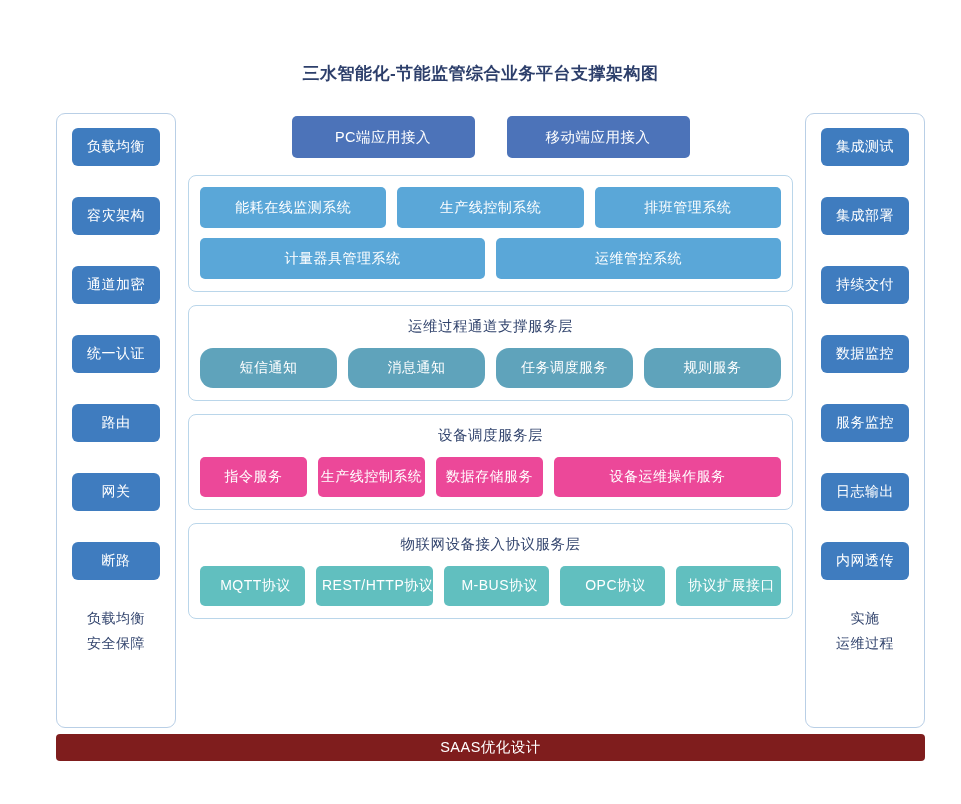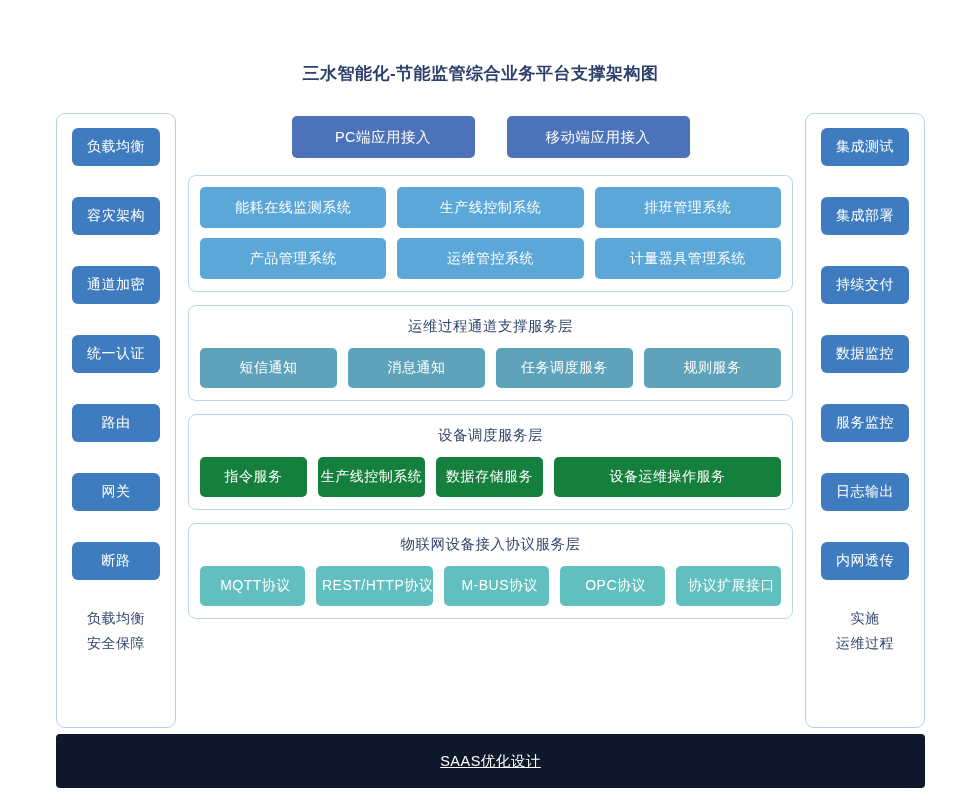--- a/index.html
+++ b/index.html
@@ -127,38 +127,37 @@
     align-items: center;
     justify-content: center;
     color: #ffffff;
     font-size: 14px;
     letter-spacing: 0.5px;
     white-space: nowrap;
   }
   .card.wide2 { flex: 2.12 1 0; }
 
   .layer-business .card { background: #5aa7d8; height: 41px; }
-  .layer-ops      .card { background: #5fa3bb; }
-  .layer-device   .card { background: #15803d; }
+  .layer-ops      .card { background: #5fa3bb; border-radius: 13px; }
+  .layer-device   .card { background: #ec4899; }
   .layer-iot      .card { background: #61bfbf; padding-left: 6px; }
 
   
   .saas-bar {
     position: absolute;
     left: 56px; top: 734px;
-    width: 869px; height: 54px;
-    background: #0f172a;
+    width: 869px; height: 27px;
+    background: #7f1d1d;
     border-radius: 4px;
     color: #ffffff;
     font-size: 14.5px;
     display: flex;
     align-items: center;
     justify-content: center;
     letter-spacing: 0.5px;
-    text-decoration: underline;
   }
 </style>
 </head>
 <body>
 
 <div class="title">三水智能化-节能监管综合业务平台支撑架构图</div>
 
 <div class="canvas">
 
   <div class="side-col">
@@ -182,23 +181,22 @@
       <div class="access-btn">移动端应用接入</div>
     </div>
 
     <div class="layer layer-business">
       <div class="card-row">
         <div class="card">能耗在线监测系统</div>
         <div class="card">生产线控制系统</div>
         <div class="card">排班管理系统</div>
       </div>
       <div class="card-row">
-        <div class="card">产品管理系统</div>
+        <div class="card">计量器具管理系统</div>
         <div class="card">运维管控系统</div>
-        <div class="card">计量器具管理系统</div>
       </div>
     </div>
 
     <div class="layer layer-ops">
       <div class="layer-title">运维过程通道支撑服务层</div>
       <div class="card-row">
         <div class="card">短信通知</div>
         <div class="card">消息通知</div>
         <div class="card">任务调度服务</div>
         <div class="card">规则服务</div>

